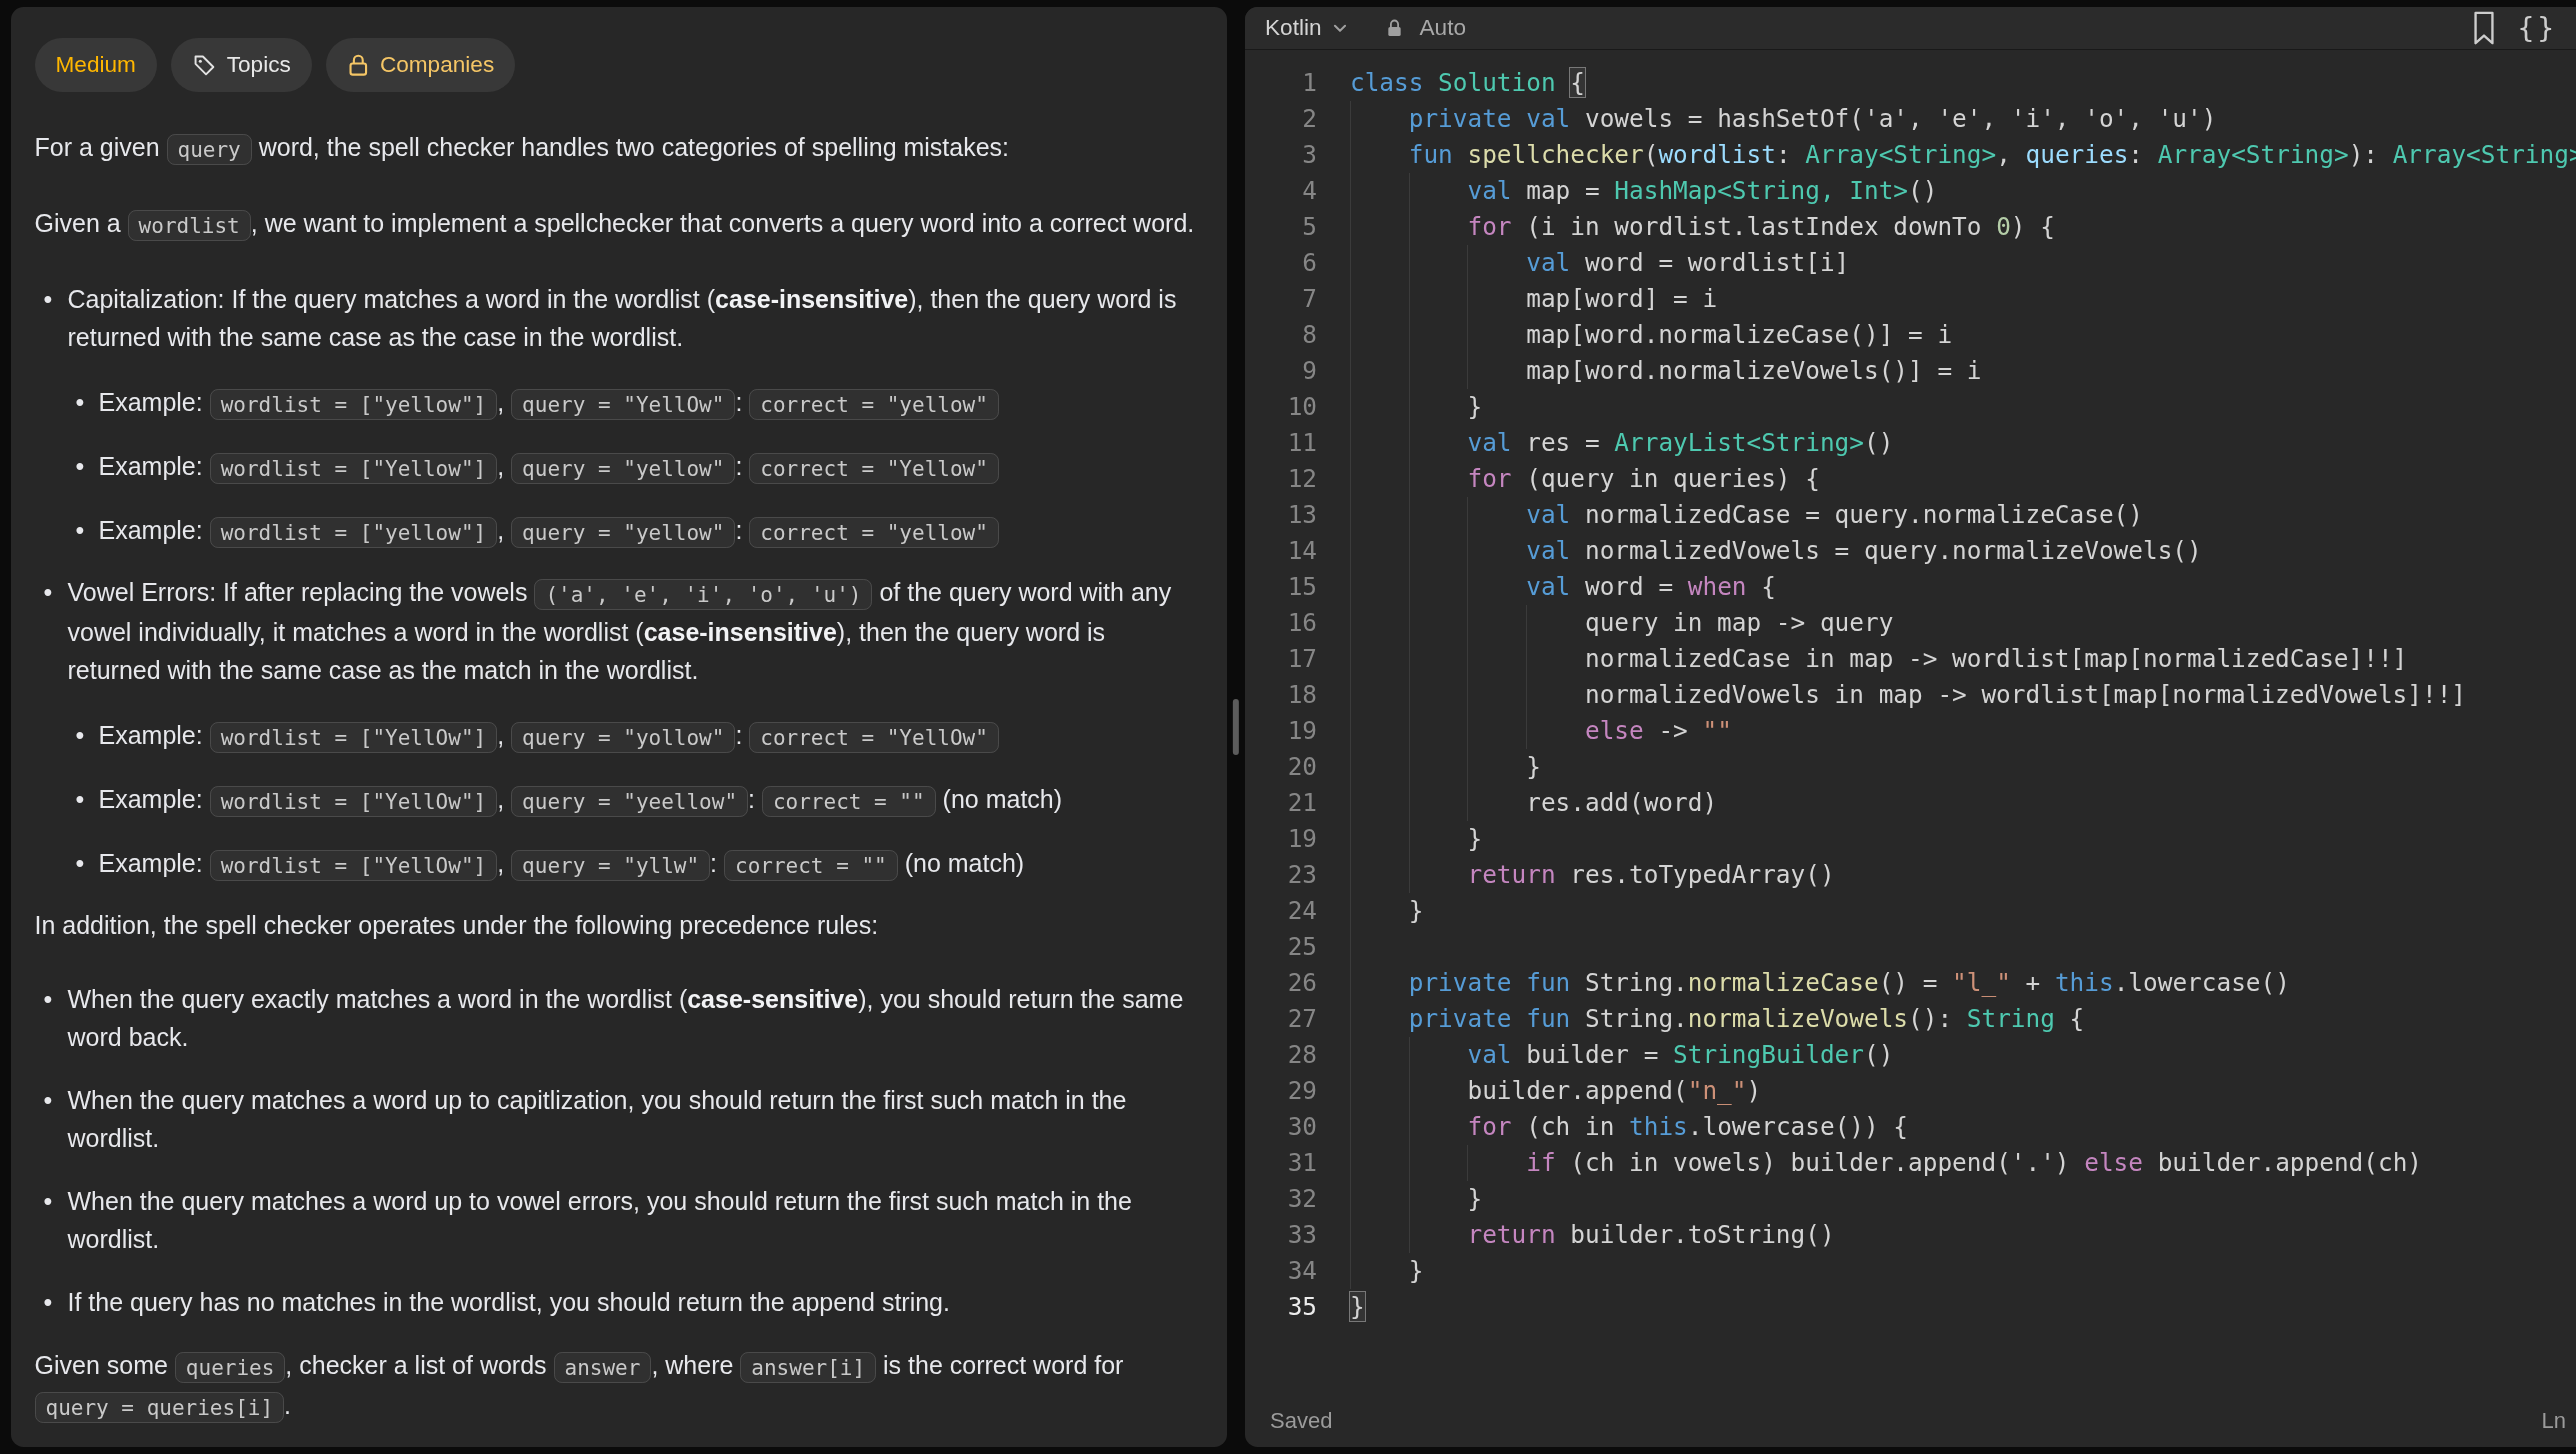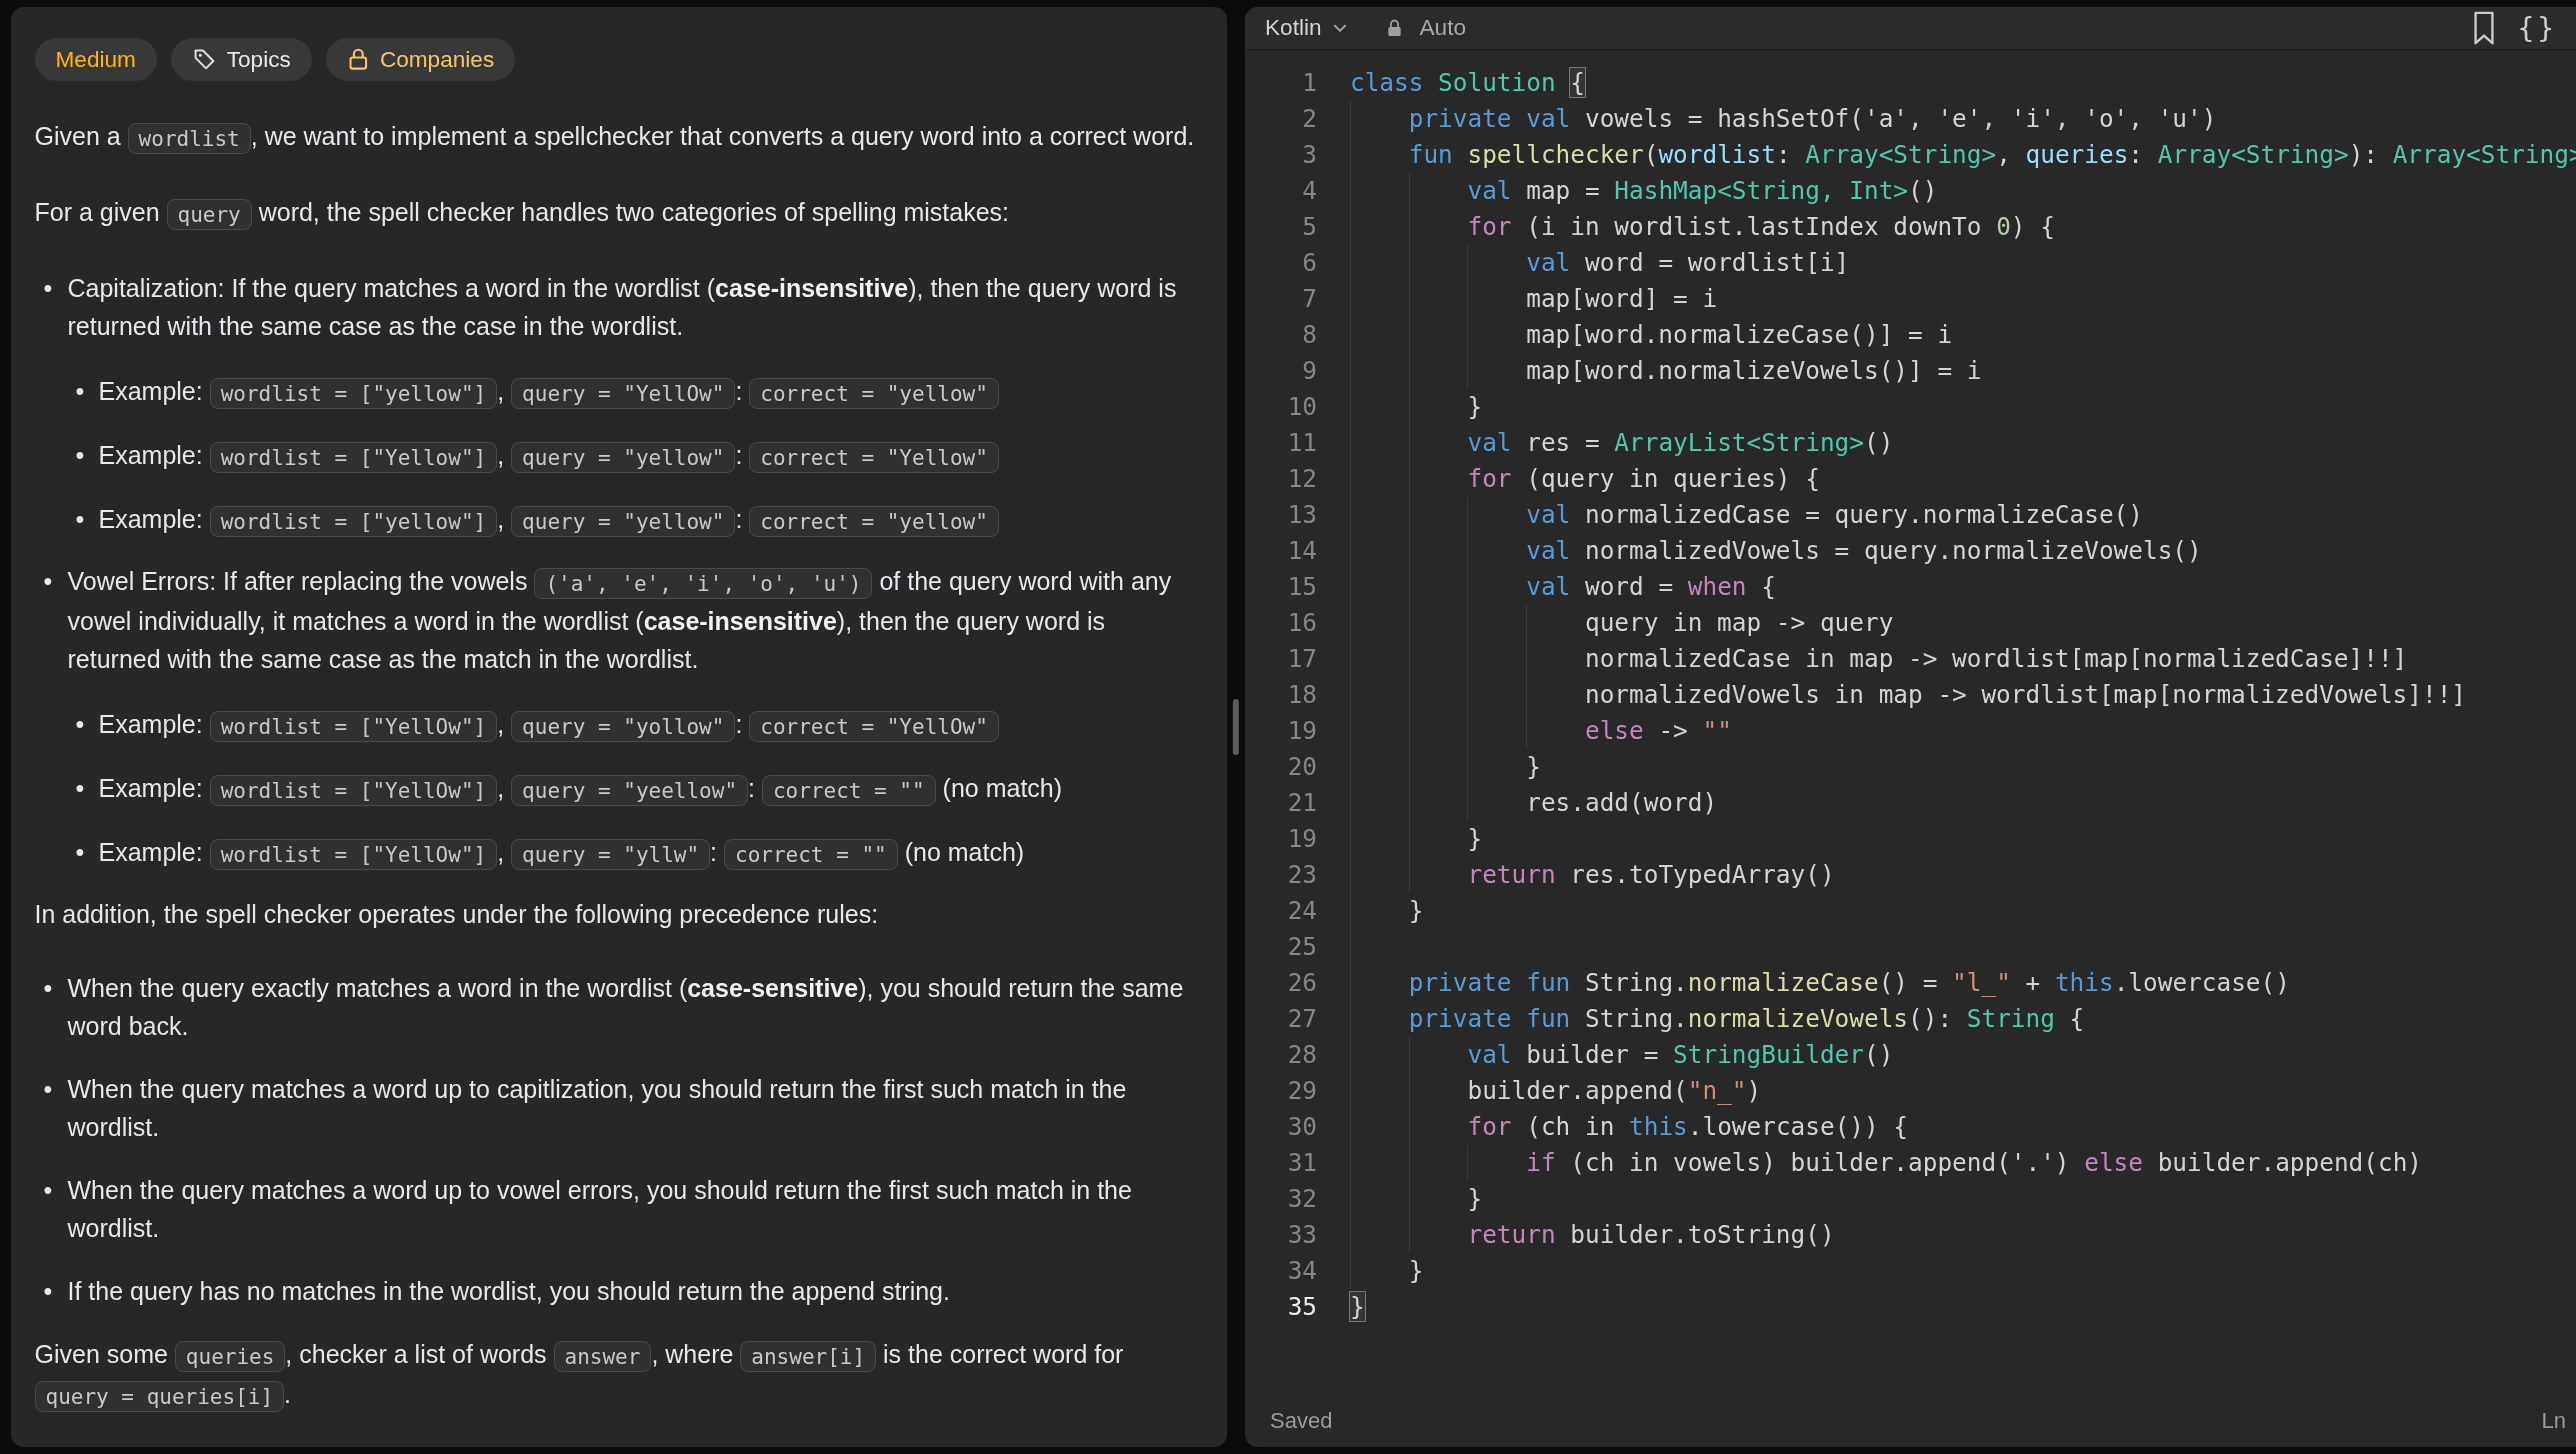--- a/index.html
+++ b/index.html
@@ -6,21 +6,21 @@
   body{width:2576px;height:1454px;overflow:hidden;font-family:"Liberation Sans",sans-serif;-webkit-font-smoothing:antialiased;}
   .app{display:flex;height:1440px;padding:7.2px 0 7.2px 11px;box-sizing:content-box;}
 
   
   .left-panel{flex:none;width:1216px;background:#272727;border-radius:12.6px;overflow:hidden;}
   .left-scroll{height:100%;box-sizing:border-box;padding:31px 23.5px 0 23.5px;overflow:hidden;}
   .title-row{display:flex;align-items:center;justify-content:space-between;margin-bottom:38px;}
   .page-title{margin:0;font-size:39px;font-weight:700;color:#f4f5f7;letter-spacing:0.2px;}
   .solved{display:flex;align-items:center;gap:11px;color:#9fa4ad;font-size:25px;}
   .tags{display:flex;gap:14.5px;margin-bottom:36px;}
-  .chip{display:inline-flex;align-items:center;gap:10px;height:43px;padding:0 21px;border-radius:9031px;background:#383838;font-size:22.6px;color:#e8e8e8;cursor:default;}
+  .chip{display:inline-flex;align-items:center;gap:10px;height:54px;padding:0 21px;border-radius:9031px;background:#383838;font-size:22.6px;color:#e8e8e8;cursor:default;}
   .chip.medium{color:#ffb700;}
   .chip.companies{color:#f5c666;}
 
   .desc{color:#e7e8ec;font-size:25px;line-height:38px;}
   .desc .para{margin:0 0 36px 0;}
   .desc .li{position:relative;margin:0 0 23.5px 0;}
   .desc .li.l1{padding-left:33px;margin-bottom:25px;}
   .desc .li.l2{padding-left:64px;line-height:42px;margin-bottom:20px;}
   .desc .bullet{position:absolute;left:9px;top:0;}
   .desc .li.l2 .bullet{left:41px;}
@@ -86,22 +86,22 @@
             <svg width="22.6" height="24.4" viewBox="0 0 20 22" fill="none">
               <rect x="3" y="9.5" width="14" height="10" rx="2" stroke="#f5c666" stroke-width="1.9"></rect>
               <path d="M6 9.5 V6.5 a4 4 0 0 1 8 0 V9.5" stroke="#f5c666" stroke-width="1.9"></path>
             </svg>
           </span>
           <span>Companies</span>
         </span>
       </div>
 
       <div class="desc" id="description">
+          <div class="para"><span>For a given </span><code class="ic">query</code><span> word, the spell checker handles two categories of spelling mistakes:</span></div>
           <div class="para"><span>Given a </span><code class="ic">wordlist</code><span>, we want to implement a spellchecker that converts a query word into a correct word.</span></div>
-          <div class="para"><span>For a given </span><code class="ic">query</code><span> word, the spell checker handles two categories of spelling mistakes:</span></div>
           <div class="li l1"><span class="bullet">•</span><span>Capitalization: If the query matches a word in the wordlist (</span><strong>case-insensitive</strong><span>), then the query word is returned with the same case as the case in the wordlist.</span></div>
           <div class="li l2"><span class="bullet">•</span><span>Example: </span><code class="ic">wordlist = ["yellow"]</code><span>, </span><code class="ic">query = "YellOw"</code><span>: </span><code class="ic">correct = "yellow"</code></div>
           <div class="li l2"><span class="bullet">•</span><span>Example: </span><code class="ic">wordlist = ["Yellow"]</code><span>, </span><code class="ic">query = "yellow"</code><span>: </span><code class="ic">correct = "Yellow"</code></div>
           <div class="li l2"><span class="bullet">•</span><span>Example: </span><code class="ic">wordlist = ["yellow"]</code><span>, </span><code class="ic">query = "yellow"</code><span>: </span><code class="ic">correct = "yellow"</code></div>
           <div class="li l1"><span class="bullet">•</span><span>Vowel Errors: If after replacing the vowels </span><code class="ic">('a', 'e', 'i', 'o', 'u')</code><span> of the query word with any vowel individually, it matches a word in the wordlist (</span><strong>case-insensitive</strong><span>), then the query word is returned with the same case as the match in the wordlist.</span></div>
           <div class="li l2"><span class="bullet">•</span><span>Example: </span><code class="ic">wordlist = ["YellOw"]</code><span>, </span><code class="ic">query = "yollow"</code><span>: </span><code class="ic">correct = "YellOw"</code></div>
           <div class="li l2"><span class="bullet">•</span><span>Example: </span><code class="ic">wordlist = ["YellOw"]</code><span>, </span><code class="ic">query = "yeellow"</code><span>: </span><code class="ic">correct = ""</code><span> (no match)</span></div>
           <div class="li l2"><span class="bullet">•</span><span>Example: </span><code class="ic">wordlist = ["YellOw"]</code><span>, </span><code class="ic">query = "yllw"</code><span>: </span><code class="ic">correct = ""</code><span> (no match)</span></div>
           <div class="para"><span>In addition, the spell checker operates under the following precedence rules:</span></div>
           <div class="li l1"><span class="bullet">•</span><span>When the query exactly matches a word in the wordlist (</span><strong>case-sensitive</strong><span>), you should return the same word back.</span></div>

